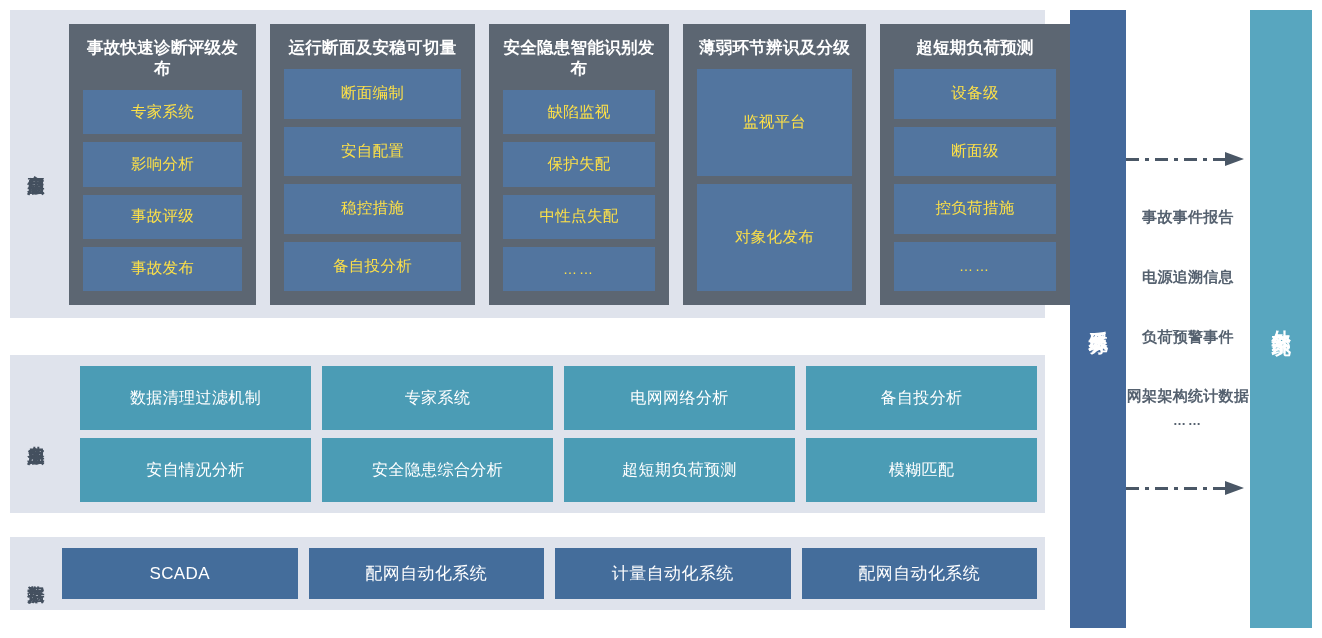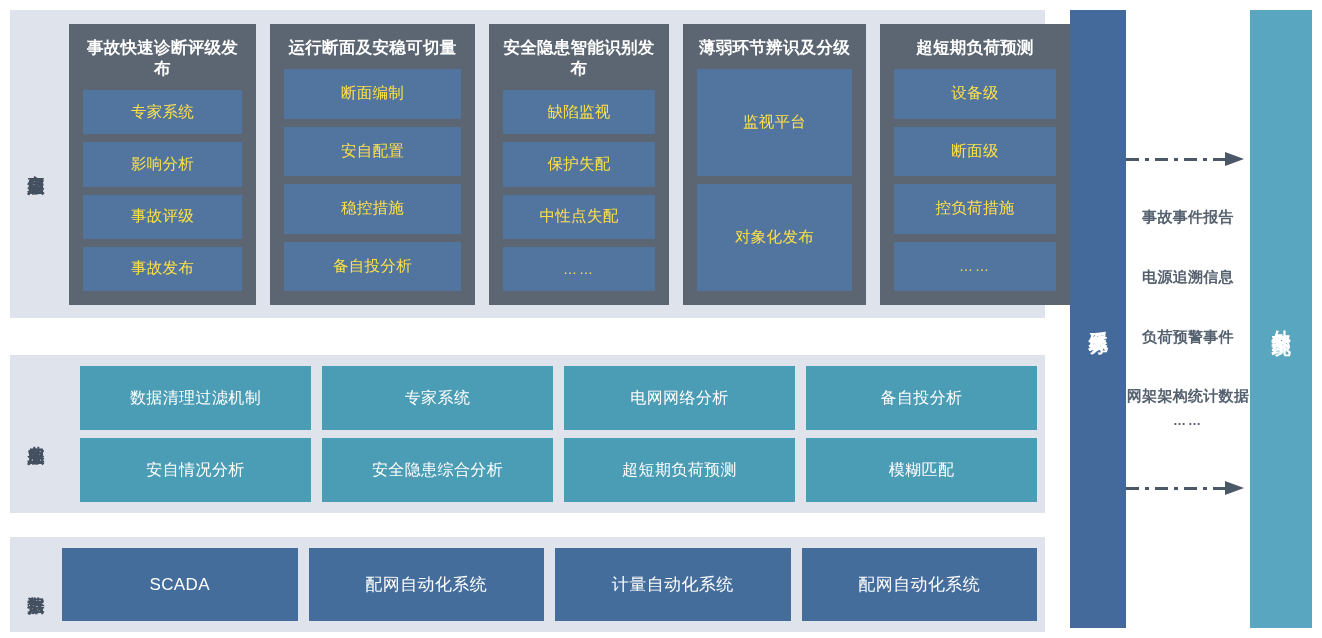--- a/index.html
+++ b/index.html
@@ -14,21 +14,21 @@
   
   .left-stack{position:absolute;left:10px;top:10px;width:1035px;height:618px;}
 
   .band{
     position:absolute;left:0;
     background:#dfe3ec;
     display:flex;align-items:stretch;
   }
   .band-adv{top:0;width:1035px;height:308px;}
   .band-biz{top:345px;width:1035px;height:158px;}
-  .band-data{top:527px;width:1035px;height:95px;}
+  .band-data{top:527px;width:1035px;height:73px;}
 
   .band-label{
     width:52px;
     display:flex;align-items:center;justify-content:center;
     font-size:17px;font-weight:bold;color:#44505f;
     letter-spacing:1px;
     writing-mode:vertical-rl;
     text-orientation:upright;
     line-height:1.12;
     flex:0 0 52px;

